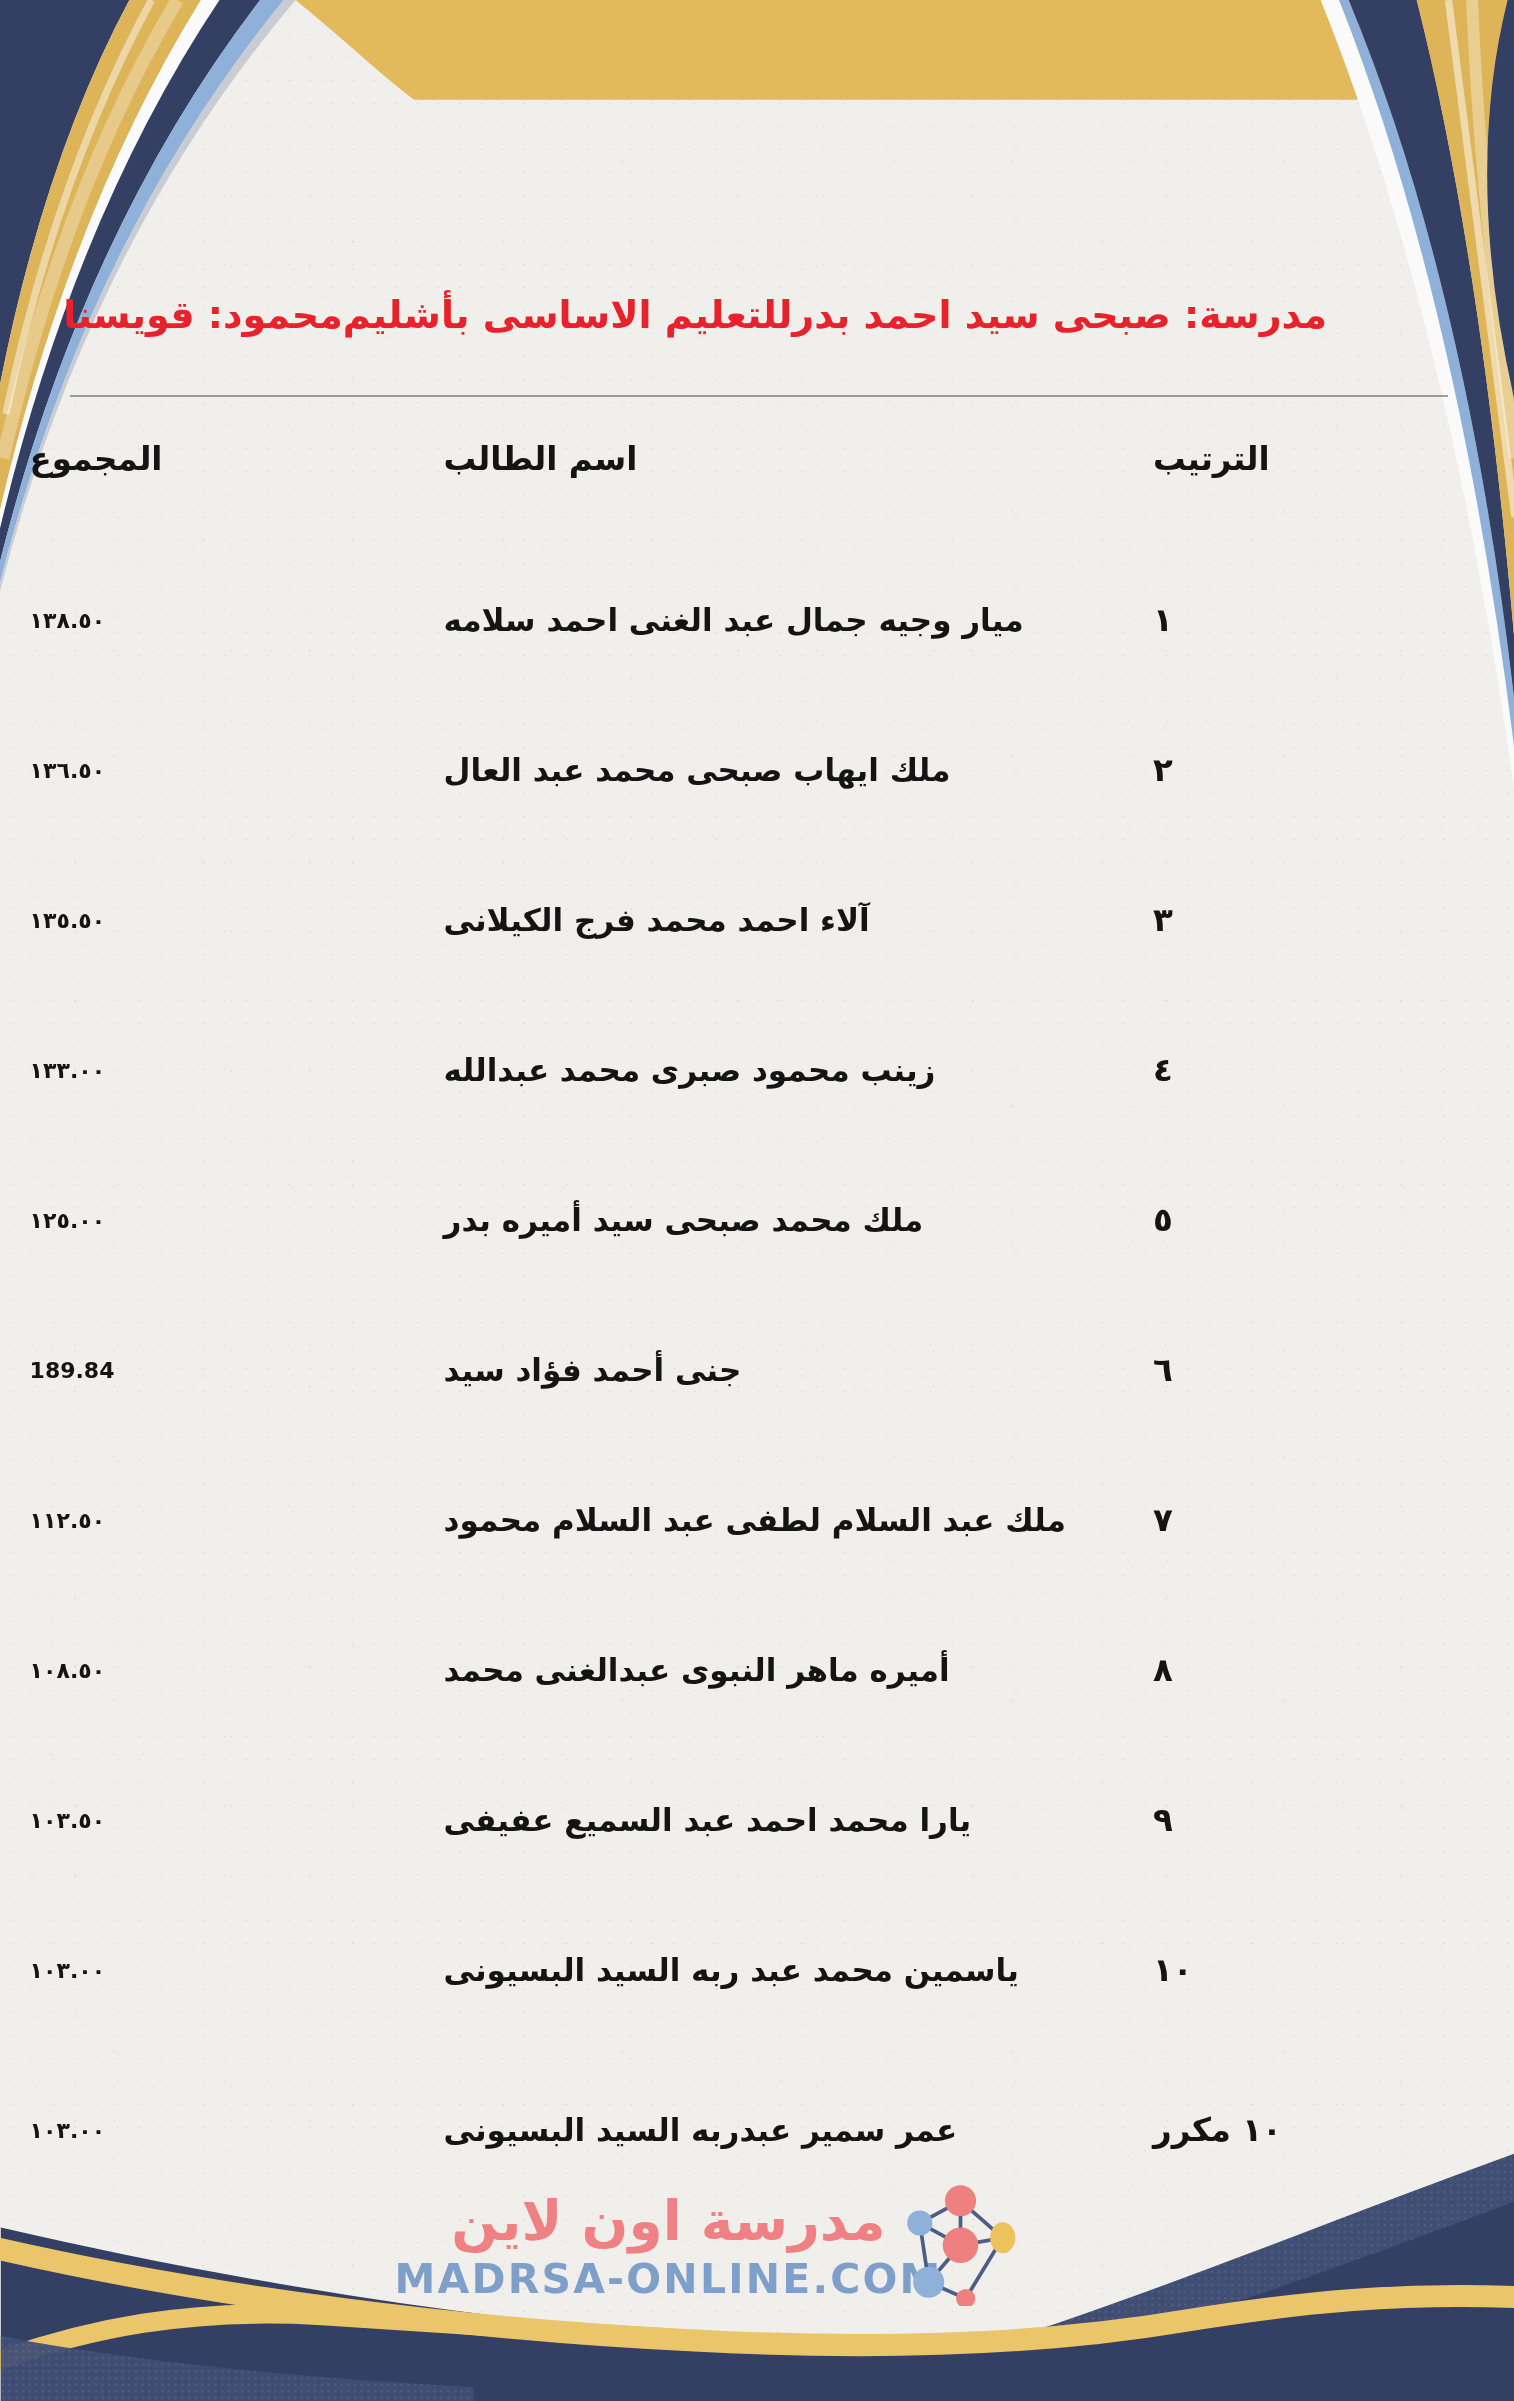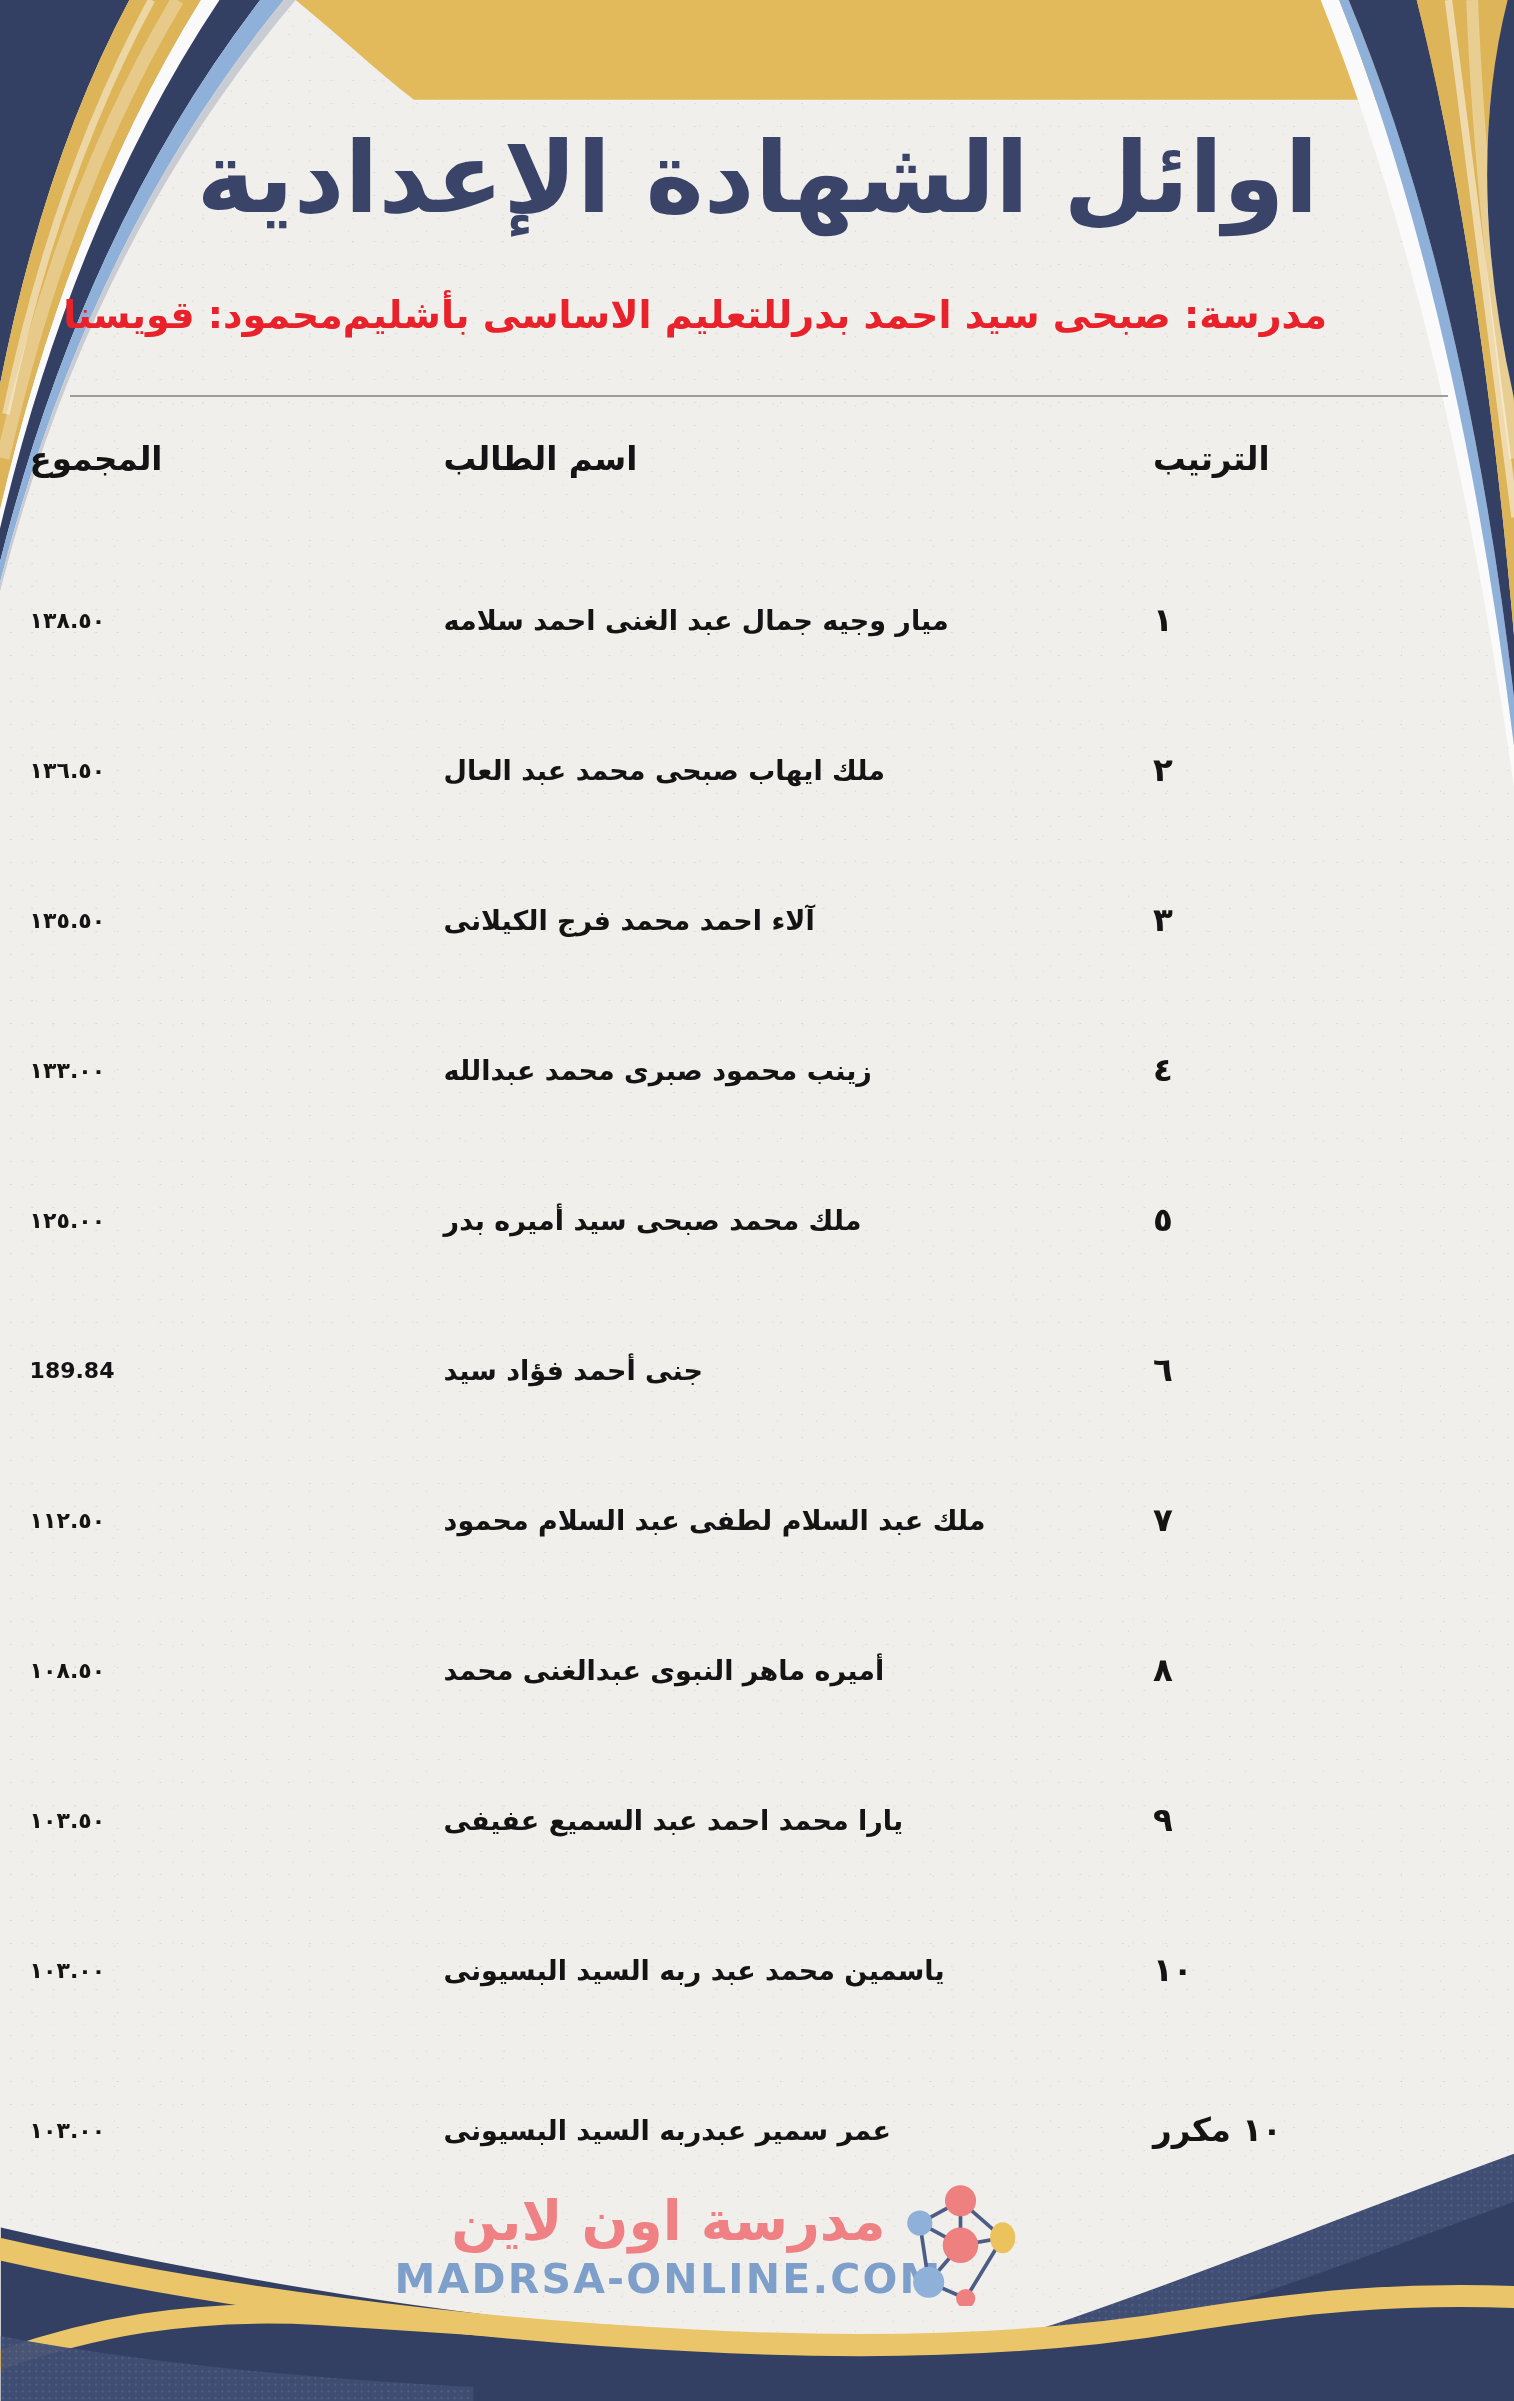--- a/index.html
+++ b/index.html
@@ -44,21 +44,21 @@
   .thead{
     position:absolute; top:440px; left:0; width:1515px; box-sizing:border-box;
     font-weight:700; font-size:32.5px; color:#111;
   }
   .tbody{
     position:absolute; top:545px; left:0; width:1515px;
   }
   .trow{height:150px; box-sizing:border-box; width:1515px; font-weight:700;}
   .trow:nth-child(11){margin-top:10.3px;}
   .trow .rank{font-size:32.5px;}
-  .trow .name{font-size:27px;}
+  .trow .name{font-size:31px;}
   .trow .total{font-size:22px;}
 
   .brand-ar{
     position:absolute; top:2189px; left:0; width:1337px; text-align:center;
     font-size:55px; font-weight:700; color:#ef8083;
   }
   .brand-en{
     position:absolute; top:2255px; left:0; width:1337px; text-align:center;
     font-size:41px; font-weight:700; letter-spacing:2.2px; color:#7e9fca;
   }
@@ -109,21 +109,20 @@
     <g>
       <path d="M0,105 C300,175 640,230 940,252 C1180,270 1350,268 1470,252 L1560,340 L0,340 Z" fill="#333f63"></path>
     </g>
     <g>
       <path d="M-20,130 C280,200 640,244 940,258 C1200,272 1420,262 1600,232 C1760,206 1900,192 2070,200" stroke="#ebc56a" stroke-width="30" fill="none"></path>
       <path d="M-30,295 C120,238 260,215 430,224 C640,236 840,252 1000,261" stroke="#ebc56a" stroke-width="26" fill="none"></path>
     </g>
     <path d="M0,252 C180,287 400,308 640,321 L640,340 L0,340 Z" fill="url(#pd)" opacity="0.95"></path>
   </svg>
 
-  <h1 class="title" dir="rtl">اوائل الشهادة الإعدادية</h1>
 
   <div class="subtitle" dir="rtl">
     <span>مدرسة: صبحى سيد احمد بدرللتعليم الاساسى بأشليم</span>
     <span>محمود: قويسنا</span>
   </div>
 
   <div class="divider"></div>
 
   <section>
     <div class="thead grid-row" dir="rtl">

